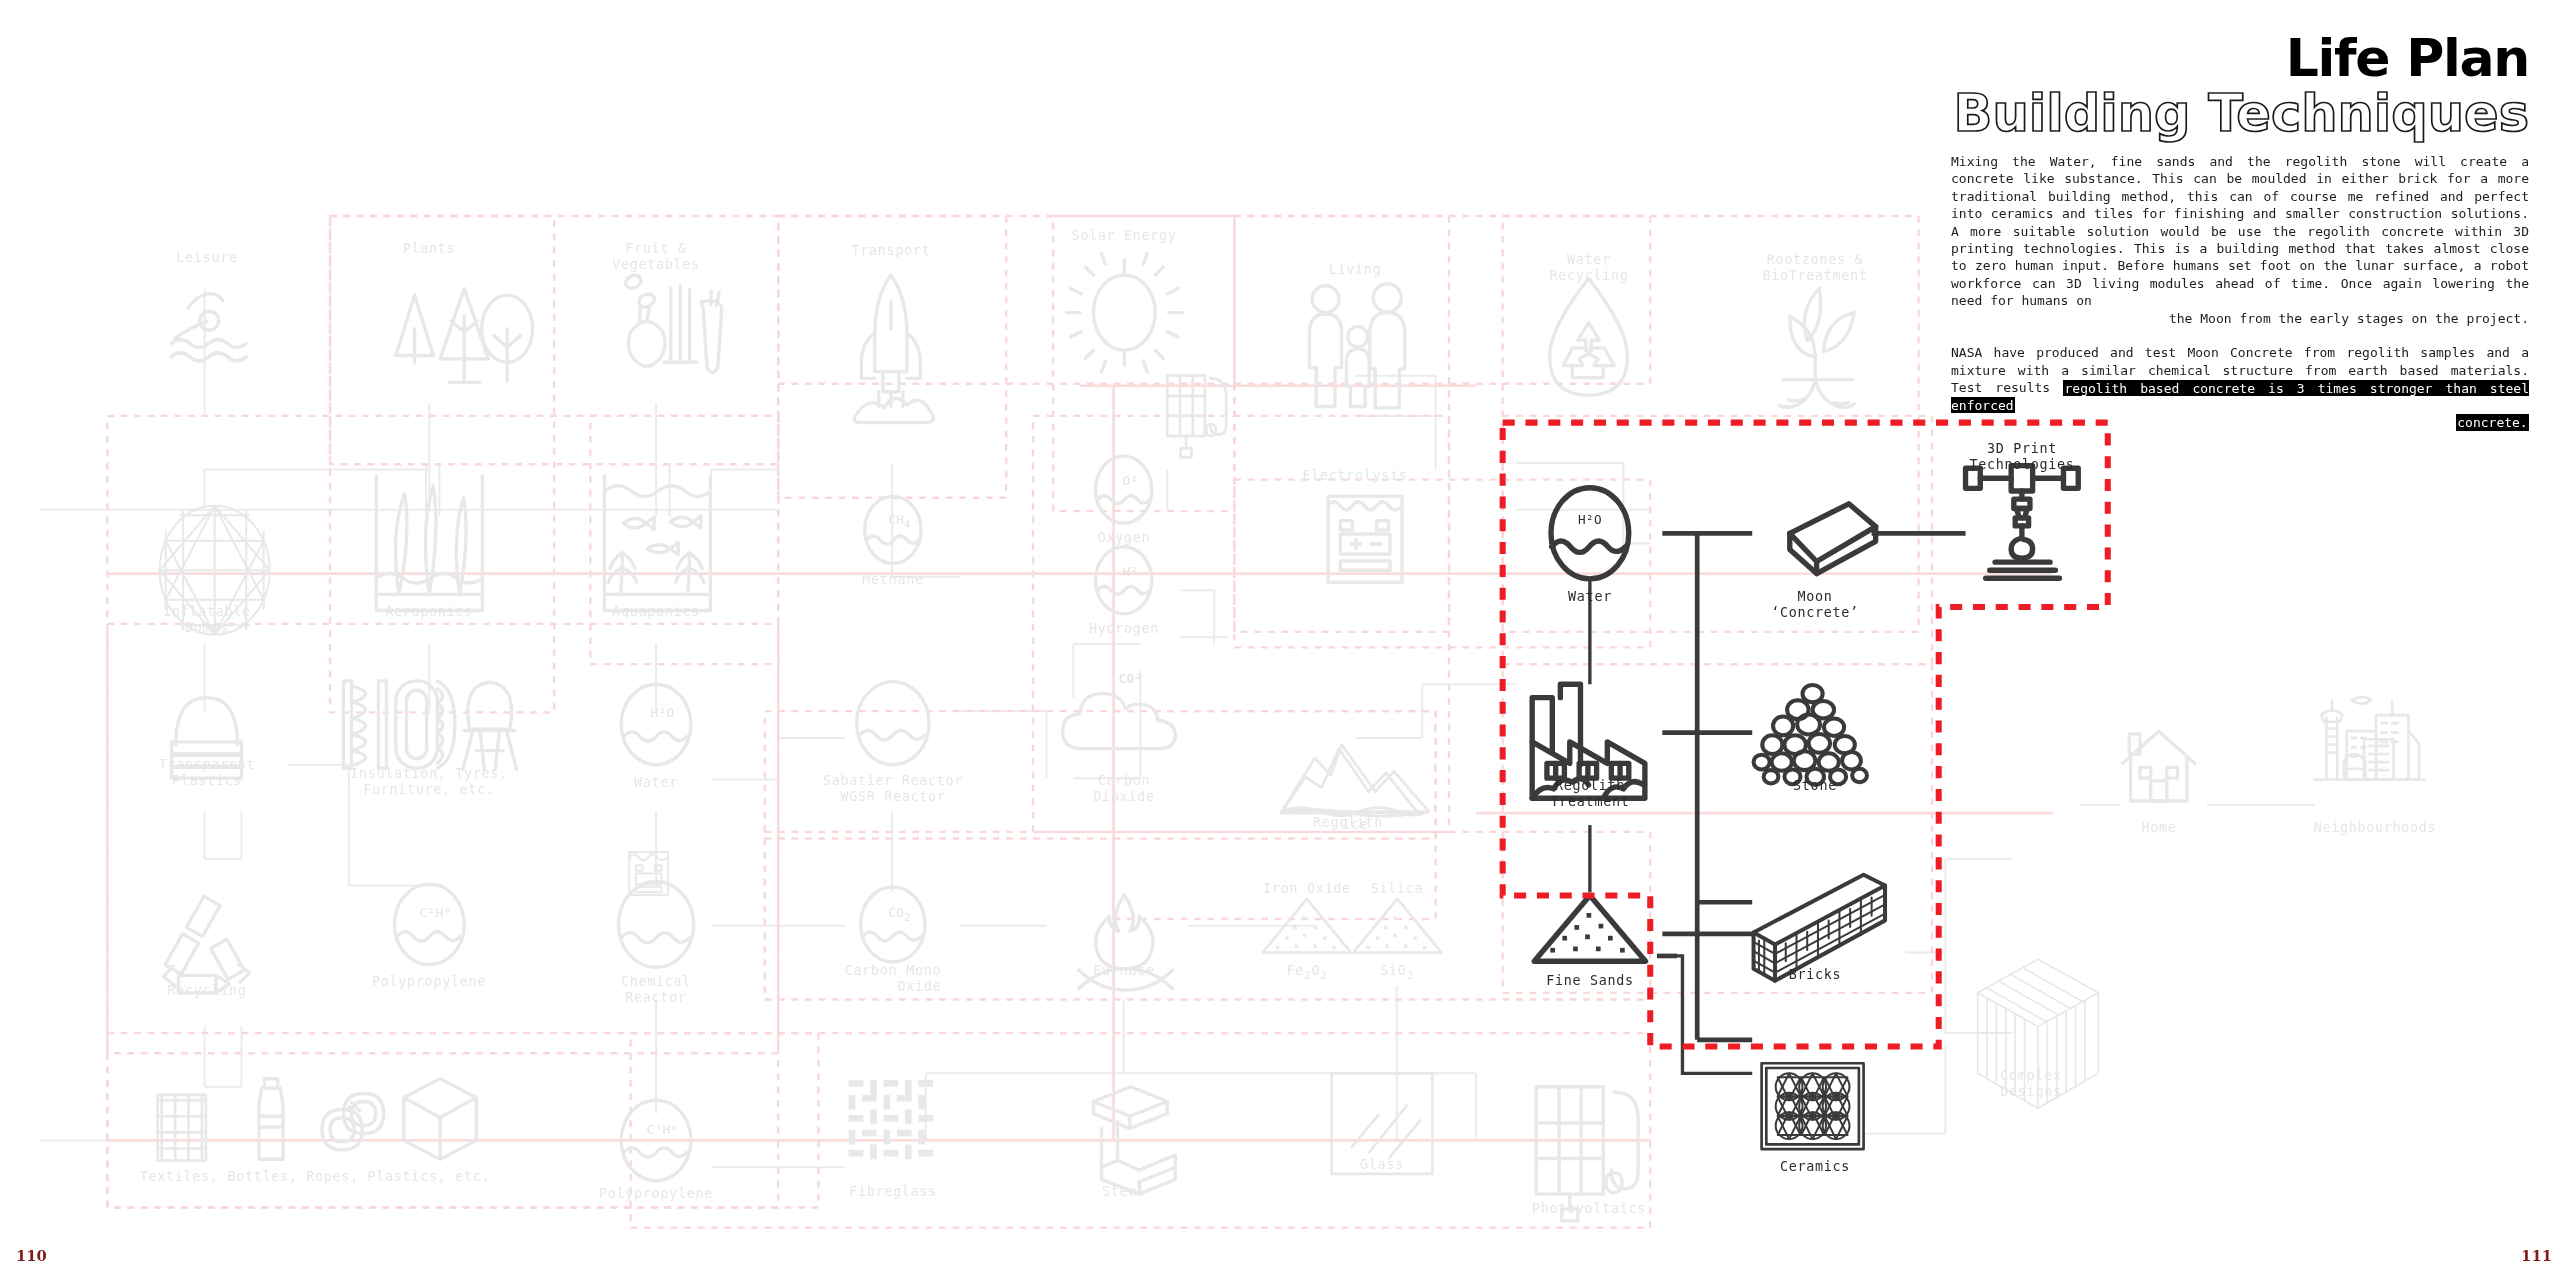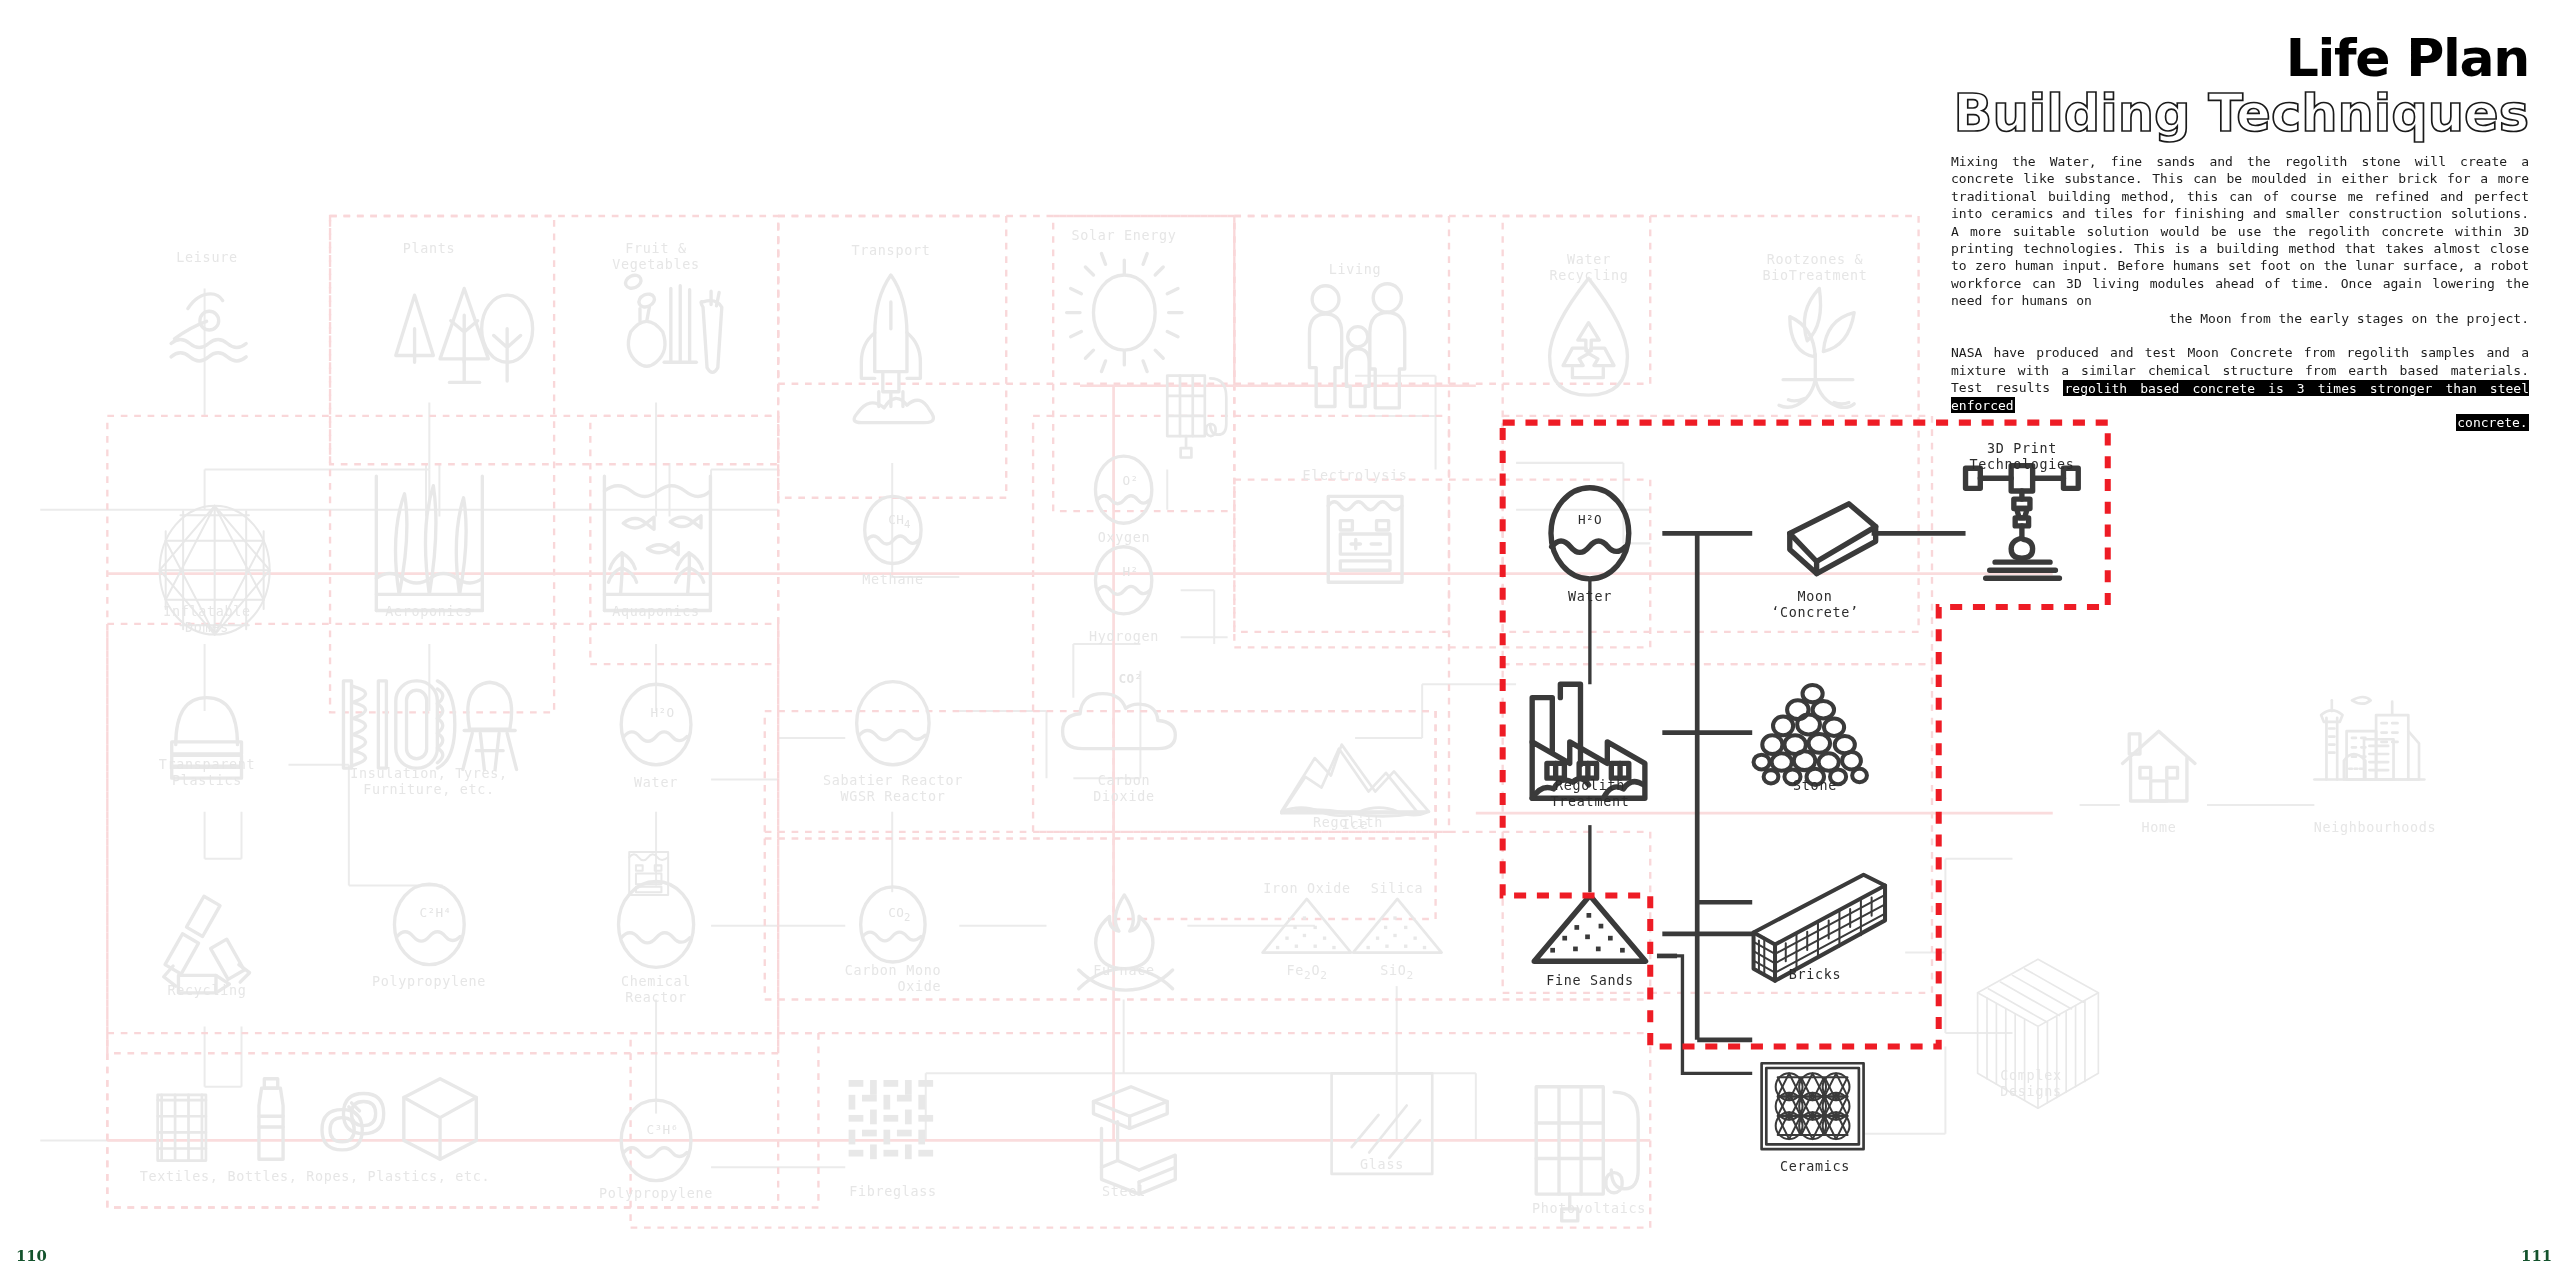--- a/index.html
+++ b/index.html
@@ -19,21 +19,21 @@
   
   #copy{position:absolute;right:47px;top:153px;width:578px;text-align:justify;
         font-size:13px;line-height:17.4px;color:#1c1c1c;}
   #copy p{margin:0 0 17.4px 0;}
   #copy p:last-child{margin-bottom:0;}
   .lastline{display:block;text-align:right;}
   .hl{background:#000;color:#fff;padding:0.7px 1.3px;}
 
   
   .folio{position:absolute;bottom:24px;font-family:"DejaVu Serif","Liberation Serif",serif;
-      font-weight:bold;font-size:14.8px;color:#14532d;}
+      font-weight:bold;font-size:14.8px;color:#7f1d1d;}
   #folio-left{left:16px;}
   #folio-right{right:24px;}
 
   
   .lbl{position:absolute;font-size:13.4px;line-height:16px;text-align:center;
        transform:translateX(-50%);white-space:pre;letter-spacing:0.7px;}
   .lbl.fade{color:#e6e6e6;}
   .lbl.dark{color:#2c2c2c;}
   .chem{position:absolute;font-size:12.7px;transform:translate(-50%,-50%);letter-spacing:0.3px;}
   .chem.fade{color:#e4e4e4;padding-left:13px;}
@@ -499,21 +499,21 @@
   <div class="lbl fade" style="left:1124px;top:228px;">Solar Energy</div>
   <div class="lbl fade" style="left:1355px;top:262px;">Living</div>
   <div class="lbl fade" style="left:1589px;top:252px;">Water<br>Recycling</div>
   <div class="lbl fade" style="left:1815px;top:252px;">Rootzones &amp;<br>BioTreatment</div>
 
   <div class="lbl fade" style="left:207px;top:604px;">Inflatable<br>Domes</div>
   <div class="lbl fade" style="left:429px;top:604px;">Aeroponics</div>
   <div class="lbl fade" style="left:656px;top:604px;">Aquaponics</div>
   <div class="lbl fade" style="left:1355px;top:468px;">Electrolysis</div>
   <div class="lbl fade" style="left:1124px;top:530px;">Oxygen</div>
-  <div class="lbl fade" style="left:1124px;top:621px;margin-top:8px;">Hydrogen</div>
+  <div class="lbl fade" style="left:1124px;top:621px;">Hydrogen</div>
   <div class="lbl fade" style="left:893px;top:572px;">Methane</div>
   <div class="lbl fade" style="left:1355px;top:817px;">Ice</div>
 
   <div class="lbl fade" style="left:207px;top:757px;">Transparent<br>Plastics</div>
   <div class="lbl fade" style="left:429px;top:766px;">Insulation, Tyres,<br>Furniture, etc.</div>
   <div class="lbl fade" style="left:656px;top:775px;">Water</div>
   <div class="lbl fade" style="left:207px;top:983px;">Recycling</div>
   <div class="lbl fade" style="left:429px;top:974px;">Polypropylene</div>
   <div class="lbl fade" style="left:656px;top:974px;">Chemical<br>Reactor</div>
   <div class="lbl fade" style="left:893px;top:773px;">Sabatier Reactor<br>WGSR Reactor</div>

